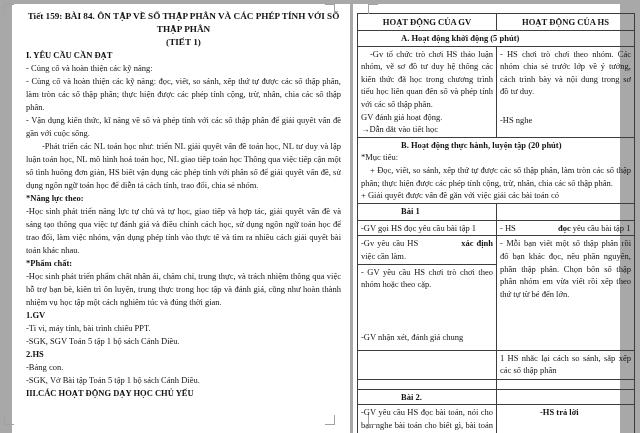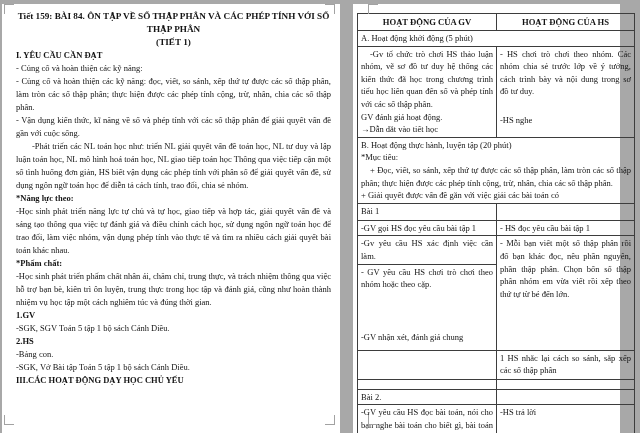--- a/index.html
+++ b/index.html
@@ -6,21 +6,21 @@
     --backdrop:#a8a8a8; --page:#ffffff; --ink:#141414; --tborder:#3d3d3d; --mark:#a2a2a2;
   }
   html,body{margin:0;padding:0;}
   body{
     width:640px;height:433px;position:relative;overflow:hidden;
     background:var(--backdrop);
     font-family:"Liberation Serif","DejaVu Serif",serif;
     color:var(--ink);
   }
   .page{position:absolute;top:4px;bottom:0;background:var(--page);}
-  .page-left{left:2px;width:338px;}
+  .page-left{left:12px;width:338px;}
   .page-right{left:353px;width:267px;}
 
   
   .doc{
     position:absolute;left:14px;right:9px;top:6px;bottom:0;
     font-size:8.5px;line-height:13px;text-align:justify;overflow:hidden;
   }
   .doc p{margin:0;}
   .t-title{font-weight:bold;text-align:center;font-size:9.2px;}
   .t-heading{font-weight:bold;text-align:left;}
@@ -35,21 +35,21 @@
   table.acts th,table.acts td{
     border:1px solid var(--tborder);
     padding:1px 3px;vertical-align:top;text-align:justify;
     overflow:hidden;
   }
   table.acts th{
     font-weight:bold;text-align:center;vertical-align:middle;
     height:14px;font-size:8.6px;padding:1px 2px;
   }
   table.acts .cellp{margin:0;}
-  table.acts .b{font-weight:normal;}
+  table.acts .b{font-weight:bold;margin-left:40px;}
   table.acts .ind{text-indent:9px;}
   td.padtop{padding-top:14px;}
 
   
   .mark{position:absolute;width:9px;height:9px;border:0 solid var(--mark);}
   .mark.tl{border-left-width:1px;border-top-width:1px;}
   .mark.tr{border-right-width:1px;border-top-width:1px;}
   .mark.bl{border-left-width:1px;border-bottom-width:1px;}
   .mark.br{border-right-width:1px;border-bottom-width:1px;}
 </style>
@@ -64,20 +64,21 @@
         <p class="t-heading">I. YÊU CẦU CẦN ĐẠT</p>
         <p>- Củng cố và hoàn thiện các kỹ năng:</p>
         <p>- Củng cố và hoàn thiện các kỹ năng: đọc, viết, so sánh, xếp thứ tự được các số thập phân, làm tròn các số thập phân; thực hiện được các phép tính cộng, trừ, nhân, chia các số thập phân.</p>
         <p>- Vận dụng kiến thức, kĩ năng về số và phép tính với các số thập phân để giải quyết vấn đề gần với cuộc sống.</p>
         <p class="t-indent">-Phát triển các NL toán học như: triển NL giải quyết vấn đề toán học, NL tư duy và lập luận toán học, NL mô hình hoá toán học, NL giao tiếp toán học Thông qua việc tiếp cận một số tình huống đơn giản, HS biết vận dụng các phép tính với phân số để giải quyết vấn đề, sử dụng ngôn ngữ toán học để diễn tả cách tính, trao đổi, chia sẻ nhóm.</p>
         <p class="t-heading">*Năng lực theo:</p>
         <p>-Học sinh phát triển năng lực tự chủ và tự học, giao tiếp và hợp tác, giải quyết vấn đề và sáng tạo thông qua việc tự đánh giá và điều chỉnh cách học, sử dụng ngôn ngữ toán học để trao đổi, làm việc nhóm, vận dụng phép tính vào thực tế và tìm ra nhiều cách giải quyết bài toán khác nhau.</p>
         <p class="t-heading">*Phẩm chất:</p>
         <p>-Học sinh phát triển phẩm chất nhân ái, chăm chỉ, trung thực, và trách nhiệm thông qua việc hỗ trợ bạn bè, kiên trì ôn luyện, trung thực trong học tập và đánh giá, cũng như hoàn thành nhiệm vụ học tập một cách nghiêm túc và đúng thời gian.</p>
         <p class="t-heading">1.GV</p>
+        <p>-Ti vi, máy tính, bài trình chiếu PPT.</p>
         <p>-SGK, SGV Toán 5 tập 1 bộ sách Cánh Diều.</p>
         <p class="t-heading">2.HS</p>
         <p>-Bảng con.</p>
         <p>-SGK, Vở Bài tập Toán 5 tập 1 bộ sách Cánh Diều.</p>
         <p class="t-heading">III.CÁC HOẠT ĐỘNG DẠY HỌC CHỦ YẾU</p>
       </div>
   </div>
 </div>
 
 <div class="page page-right">

